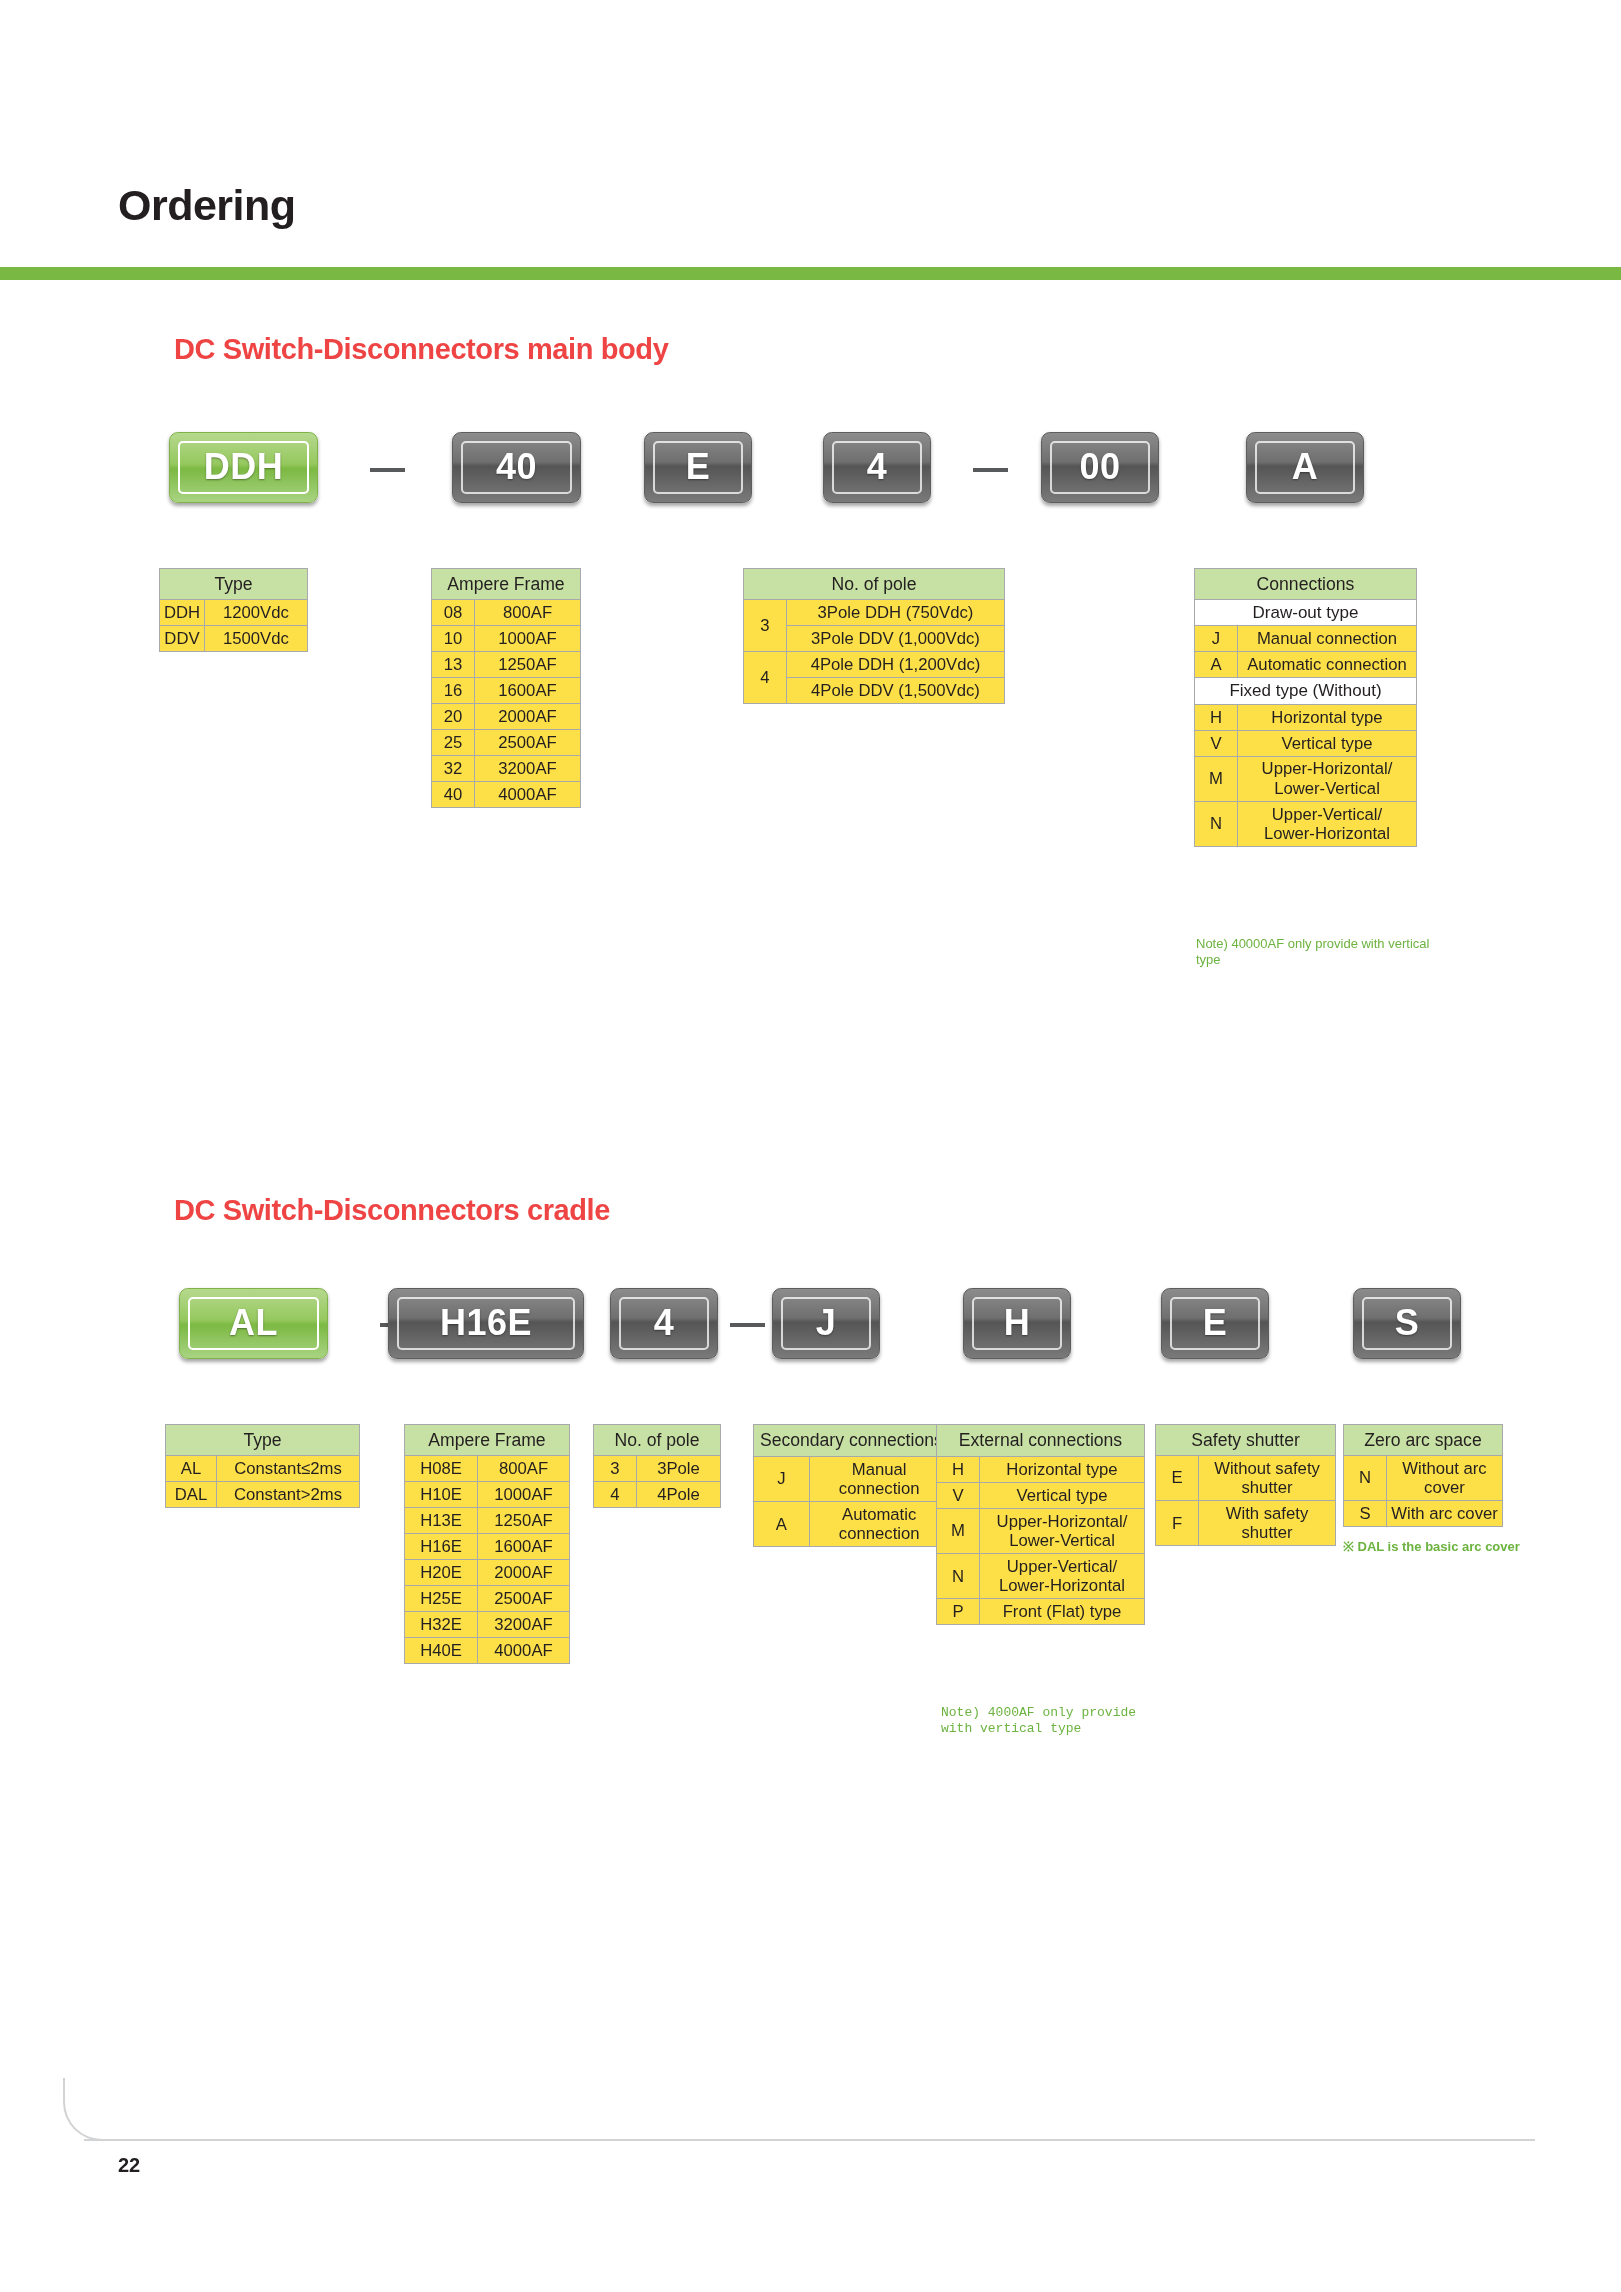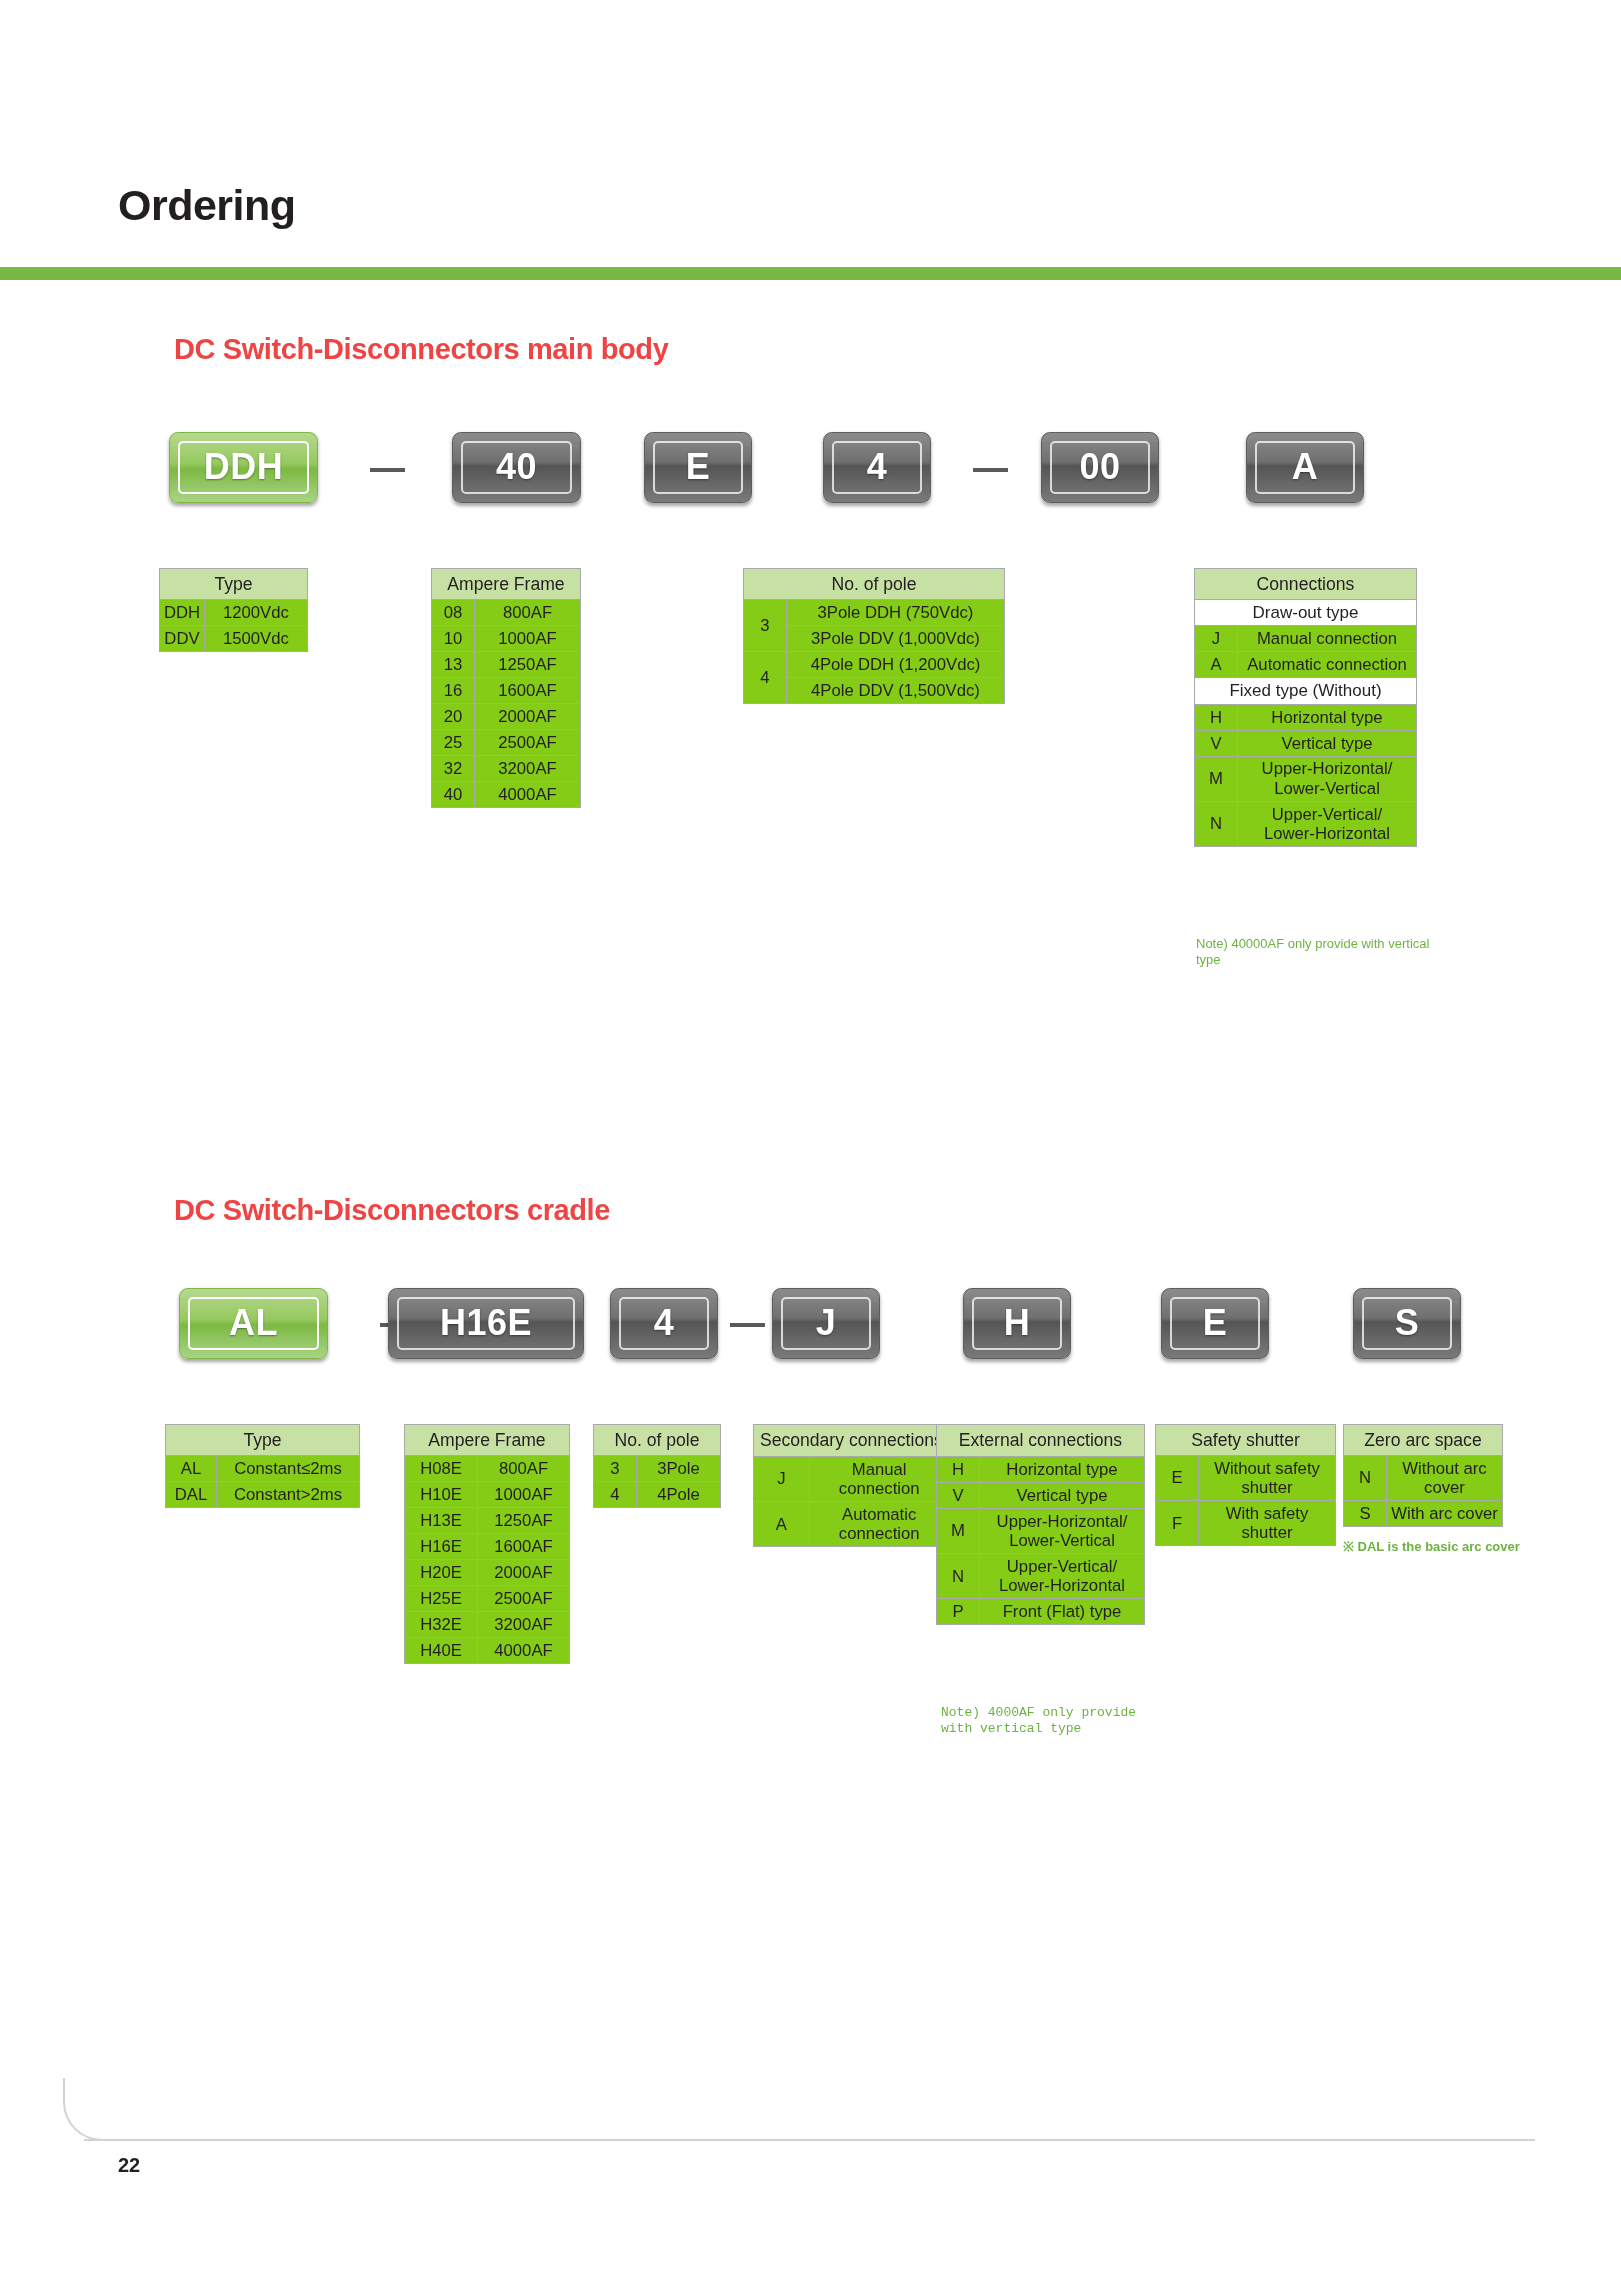--- a/index.html
+++ b/index.html
@@ -89,21 +89,21 @@
     height: 3.9px;
     background: #58595b;
   }
 
   
   .tbl {
     position: absolute;
     border-collapse: collapse;
     font-size: 16.7px;
     color: #231f20;
-    background: #84cc16;
+    background: #fde047;
   }
   .tbl td, .tbl th {
     border: 1px solid #a7a9ac;
     padding: 2.9px 3.9px;
     text-align: center;
     font-weight: normal;
     line-height: 1.15;
     white-space: nowrap;
   }
   .tbl .hdr {

